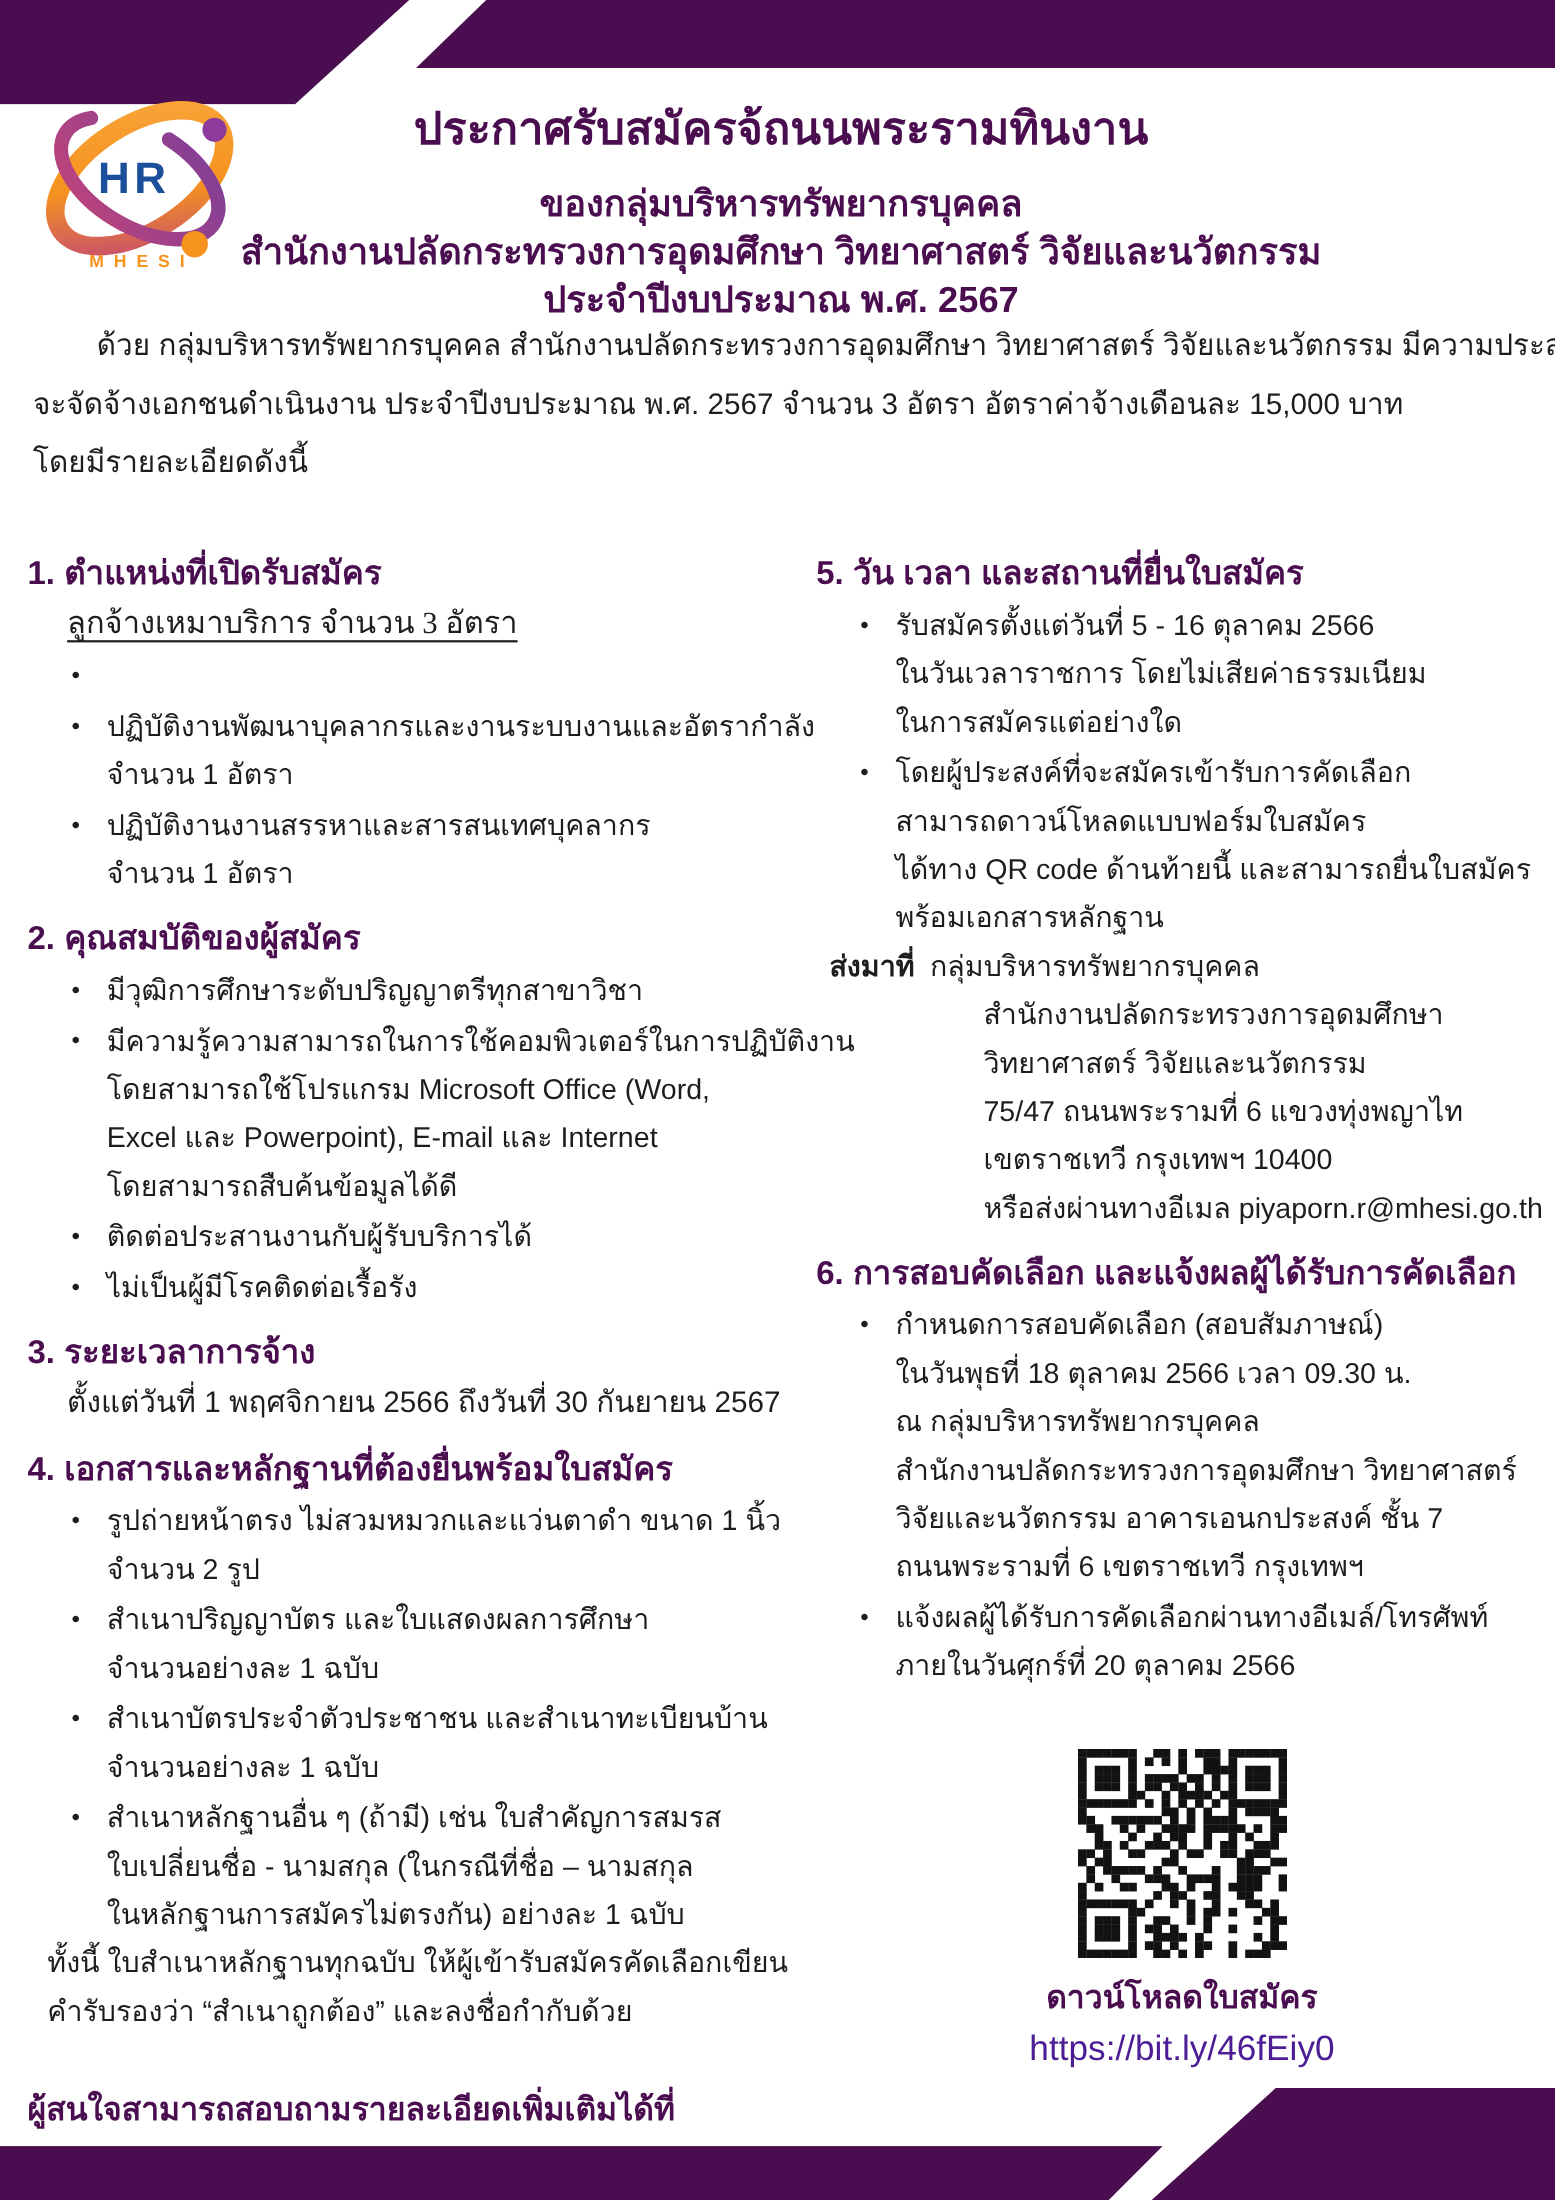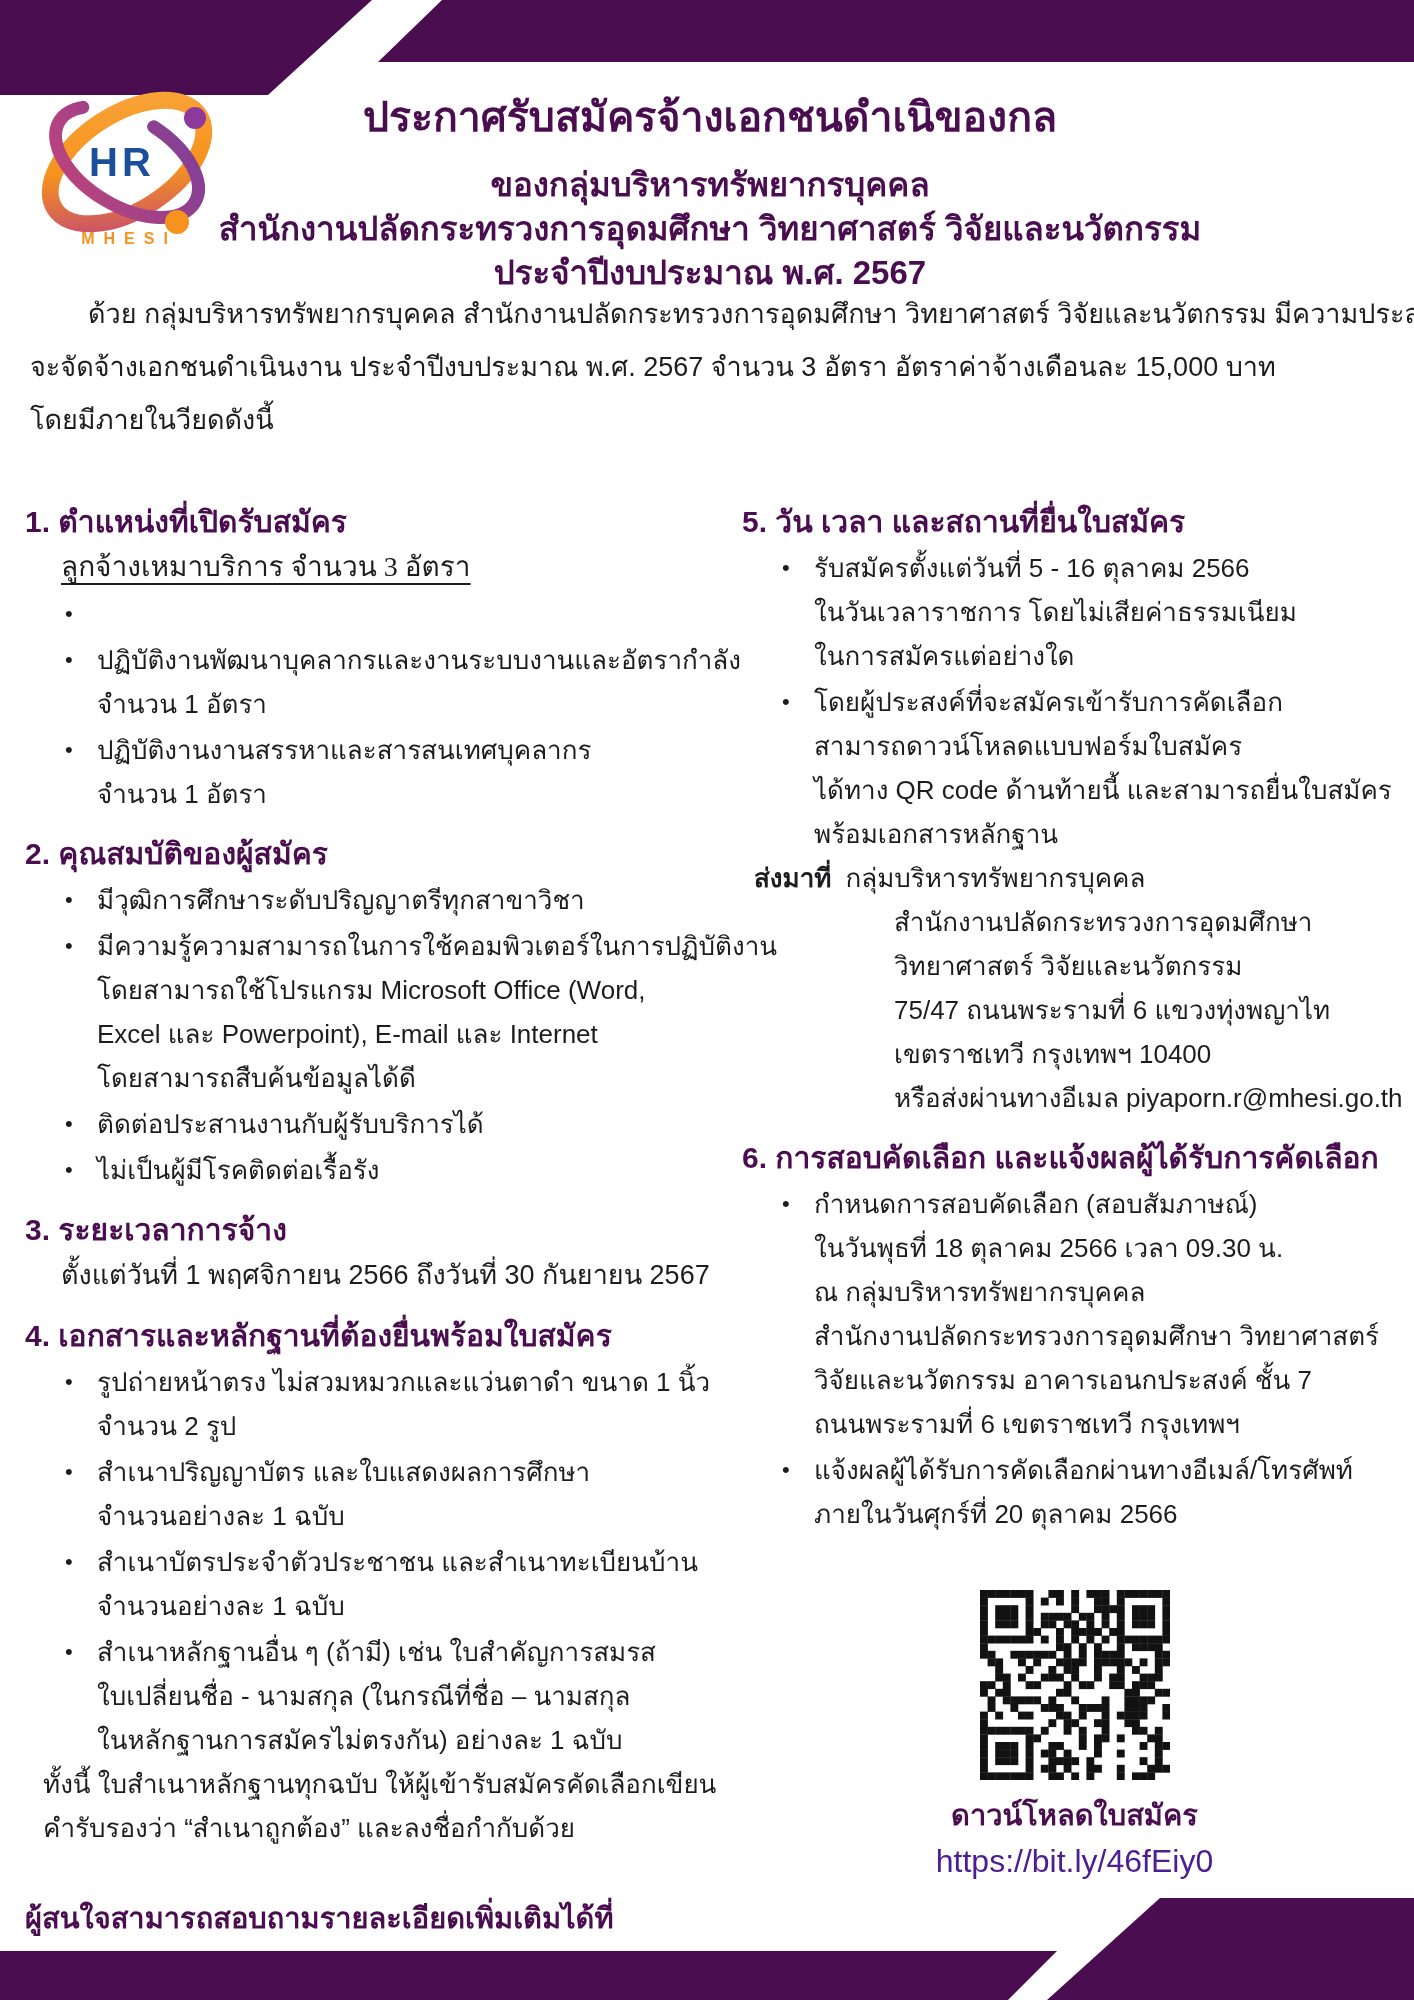--- a/index.html
+++ b/index.html
@@ -88,32 +88,32 @@
         <ellipse cx="100" cy="80" rx="79" ry="44" fill="none" stroke="url(#lgPurple)" stroke-width="13" stroke-dasharray="225 75" stroke-linecap="round"></ellipse>
       </g>
       <circle cx="168" cy="36" r="11" fill="#8e3a9d"></circle>
       <circle cx="150" cy="140" r="12" fill="#f6921e"></circle>
     </svg>
     <div class="logo-hr">HR</div>
     <div class="logo-mhesi">MHESI</div>
   </div>
 
   <div class="title-block">
-    <div class="title">ประกาศรับสมัครจ้างเอกชนดำเนิของกล</div>
+    <div class="title">ประกาศรับสมัครจ้ถนนพระรามทินงาน</div>
     <div class="subtitle">
         <div class="tline">ของกลุ่มบริหารทรัพยากรบุคคล</div>
         <div class="tline">สำนักงานปลัดกระทรวงการอุดมศึกษา วิทยาศาสตร์ วิจัยและนวัตกรรม</div>
         <div class="tline">ประจำปีงบประมาณ พ.ศ. 2567</div>
       </div>
   </div>
 
   <div class="intro">
     <div class="tline indent">ด้วย กลุ่มบริหารทรัพยากรบุคคล สำนักงานปลัดกระทรวงการอุดมศึกษา วิทยาศาสตร์ วิจัยและนวัตกรรม มีความประสงค์</div>
     <div class="tline">จะจัดจ้างเอกชนดำเนินงาน ประจำปีงบประมาณ พ.ศ. 2567 จำนวน 3 อัตรา อัตราค่าจ้างเดือนละ 15,000 บาท</div>
-    <div class="tline">โดยมีภายในวียดดังนี้</div>
+    <div class="tline">โดยมีรายละเอียดดังนี้</div>
   </div>
 
   <div class="col col-left">
     <div class="sec-h">1. ตำแหน่งที่เปิดรับสมัคร</div>
     <div class="subhead">ลูกจ้างเหมาบริการ จำนวน 3 อัตรา</div>
     <div class="bullets">
         <div class="bullet">
           <span class="marker">•</span>
         </div>
         <div class="bullet">

